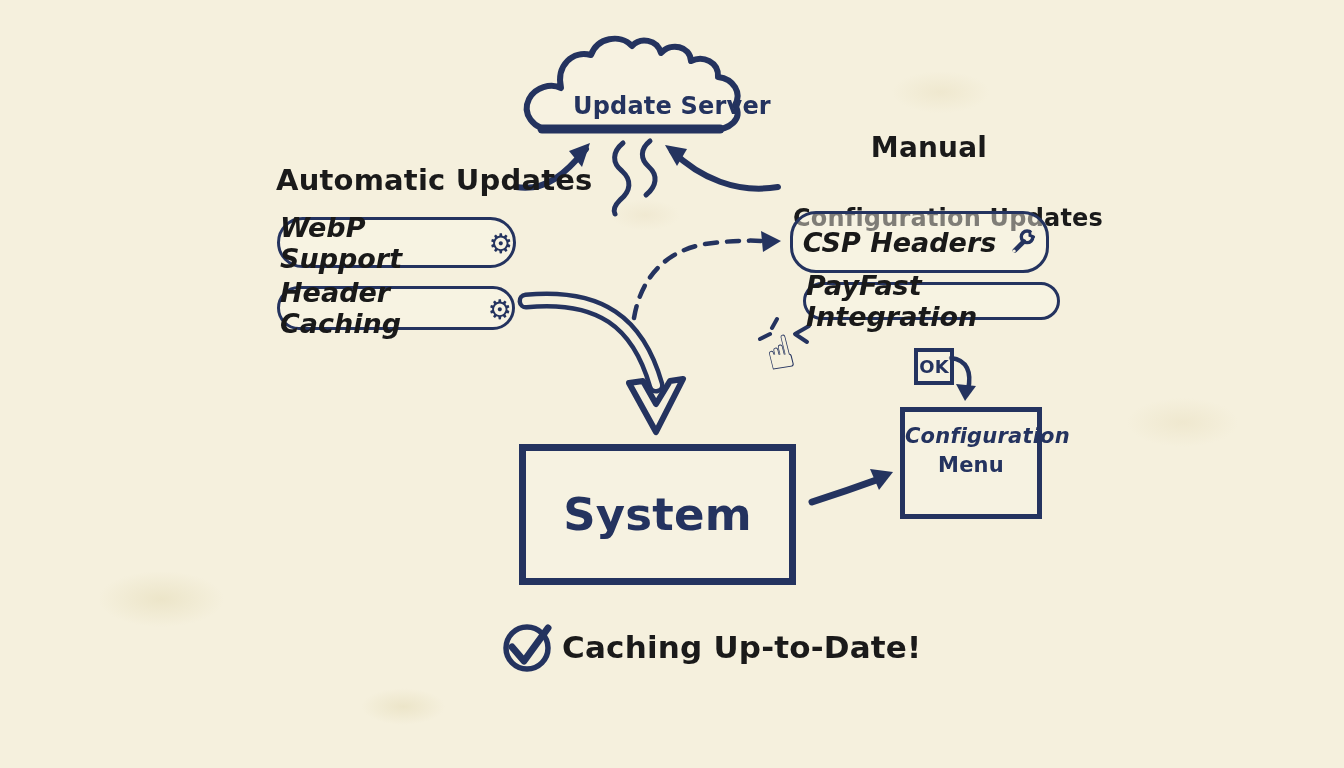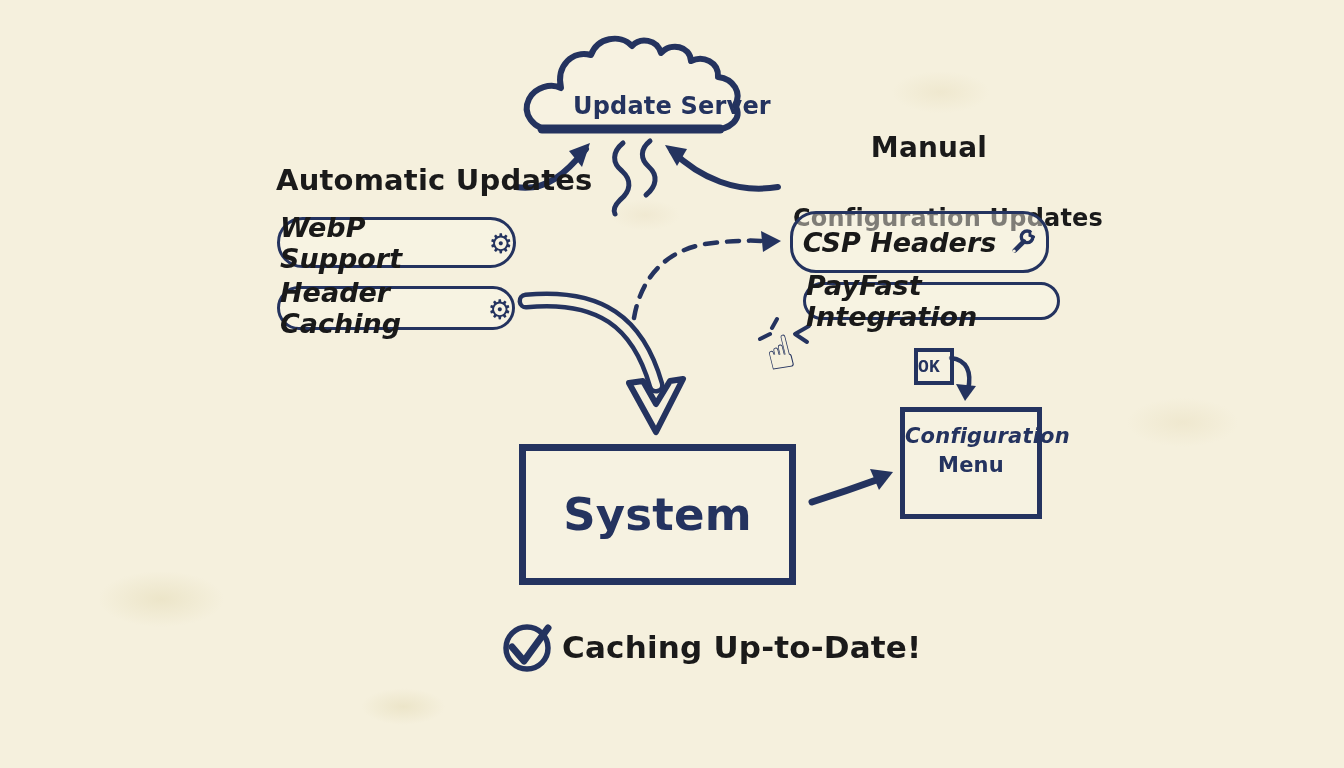--- a/index.html
+++ b/index.html
@@ -113,21 +113,21 @@
       <path d="M 25.5 4.8 L 25.5 9 L 29.5 10.5" stroke="#24335f" stroke-width="3" stroke-linecap="round" fill="none"></path>
     </svg>
   </div>
 
   <div class="pill" style="left:792px;top:282px;width:257px;height:38px;margin-left:11px;">
     <span class="pl">PayFast Integration</span>
   </div>
 
   <div class="hand-cursor" style="left:766px;top:330px;">☝</div>
 
-  <div class="box" style="left:914px;top:348px;width:40px;height:37px;border-width:4px;display:flex;align-items:center;font-family:Liberation Mono, monospace;">
+  <div class="box" style="left:914px;top:348px;width:40px;height:37px;border-width:4px;display:flex;align-items:center;justify-content:center;">
     <span class="ink hand-label" style="font-size:18px;">OK</span>
   </div>
 
   <div class="box" style="left:900px;top:407px;width:142px;height:112px;border-width:5px;">
     <div class="ink hand-label" style="position:absolute;left:0;top:12px;width:100%;text-align:center;font-size:21px;font-style:italic;">Configuration</div>
     <div class="ink hand-label" style="position:absolute;left:0;top:41px;width:100%;text-align:center;font-size:21px;">Menu</div>
   </div>
 
   <div class="box" style="left:519px;top:444px;width:277px;height:141px;border-width:7px;display:flex;align-items:center;justify-content:center;">
     <span class="ink hand-label" style="font-size:45px;">System</span>

